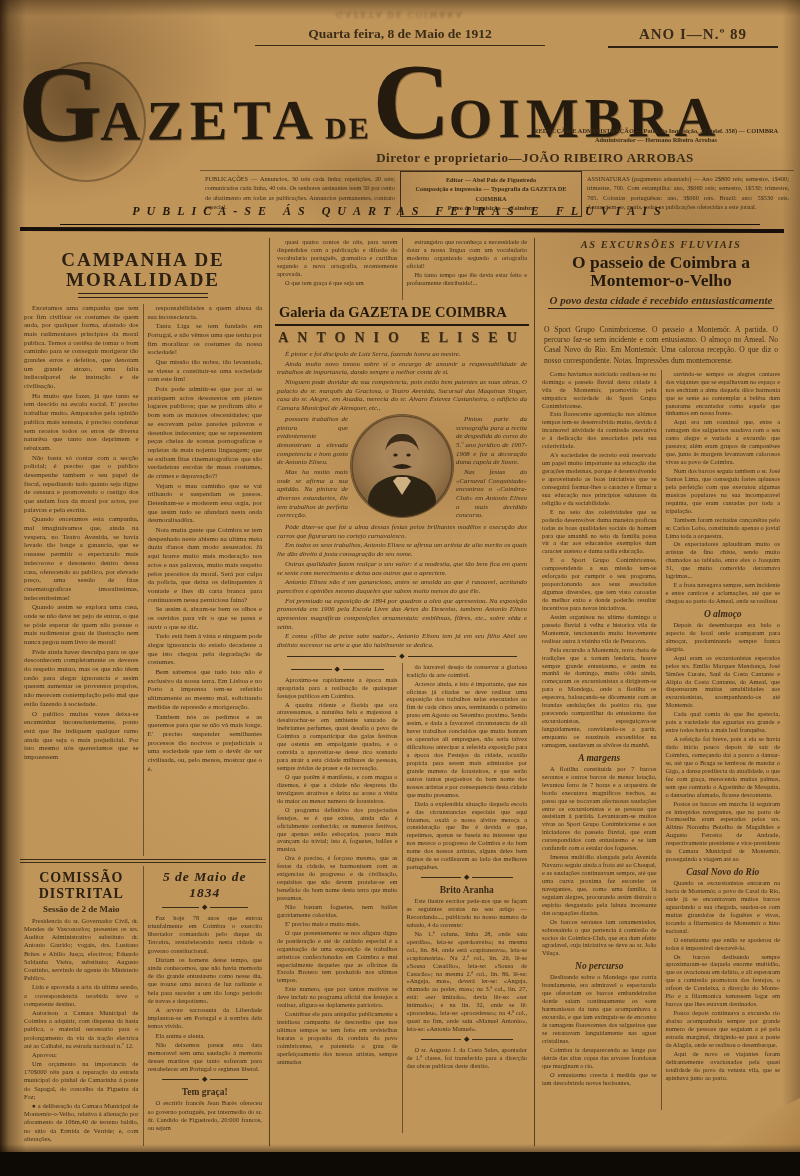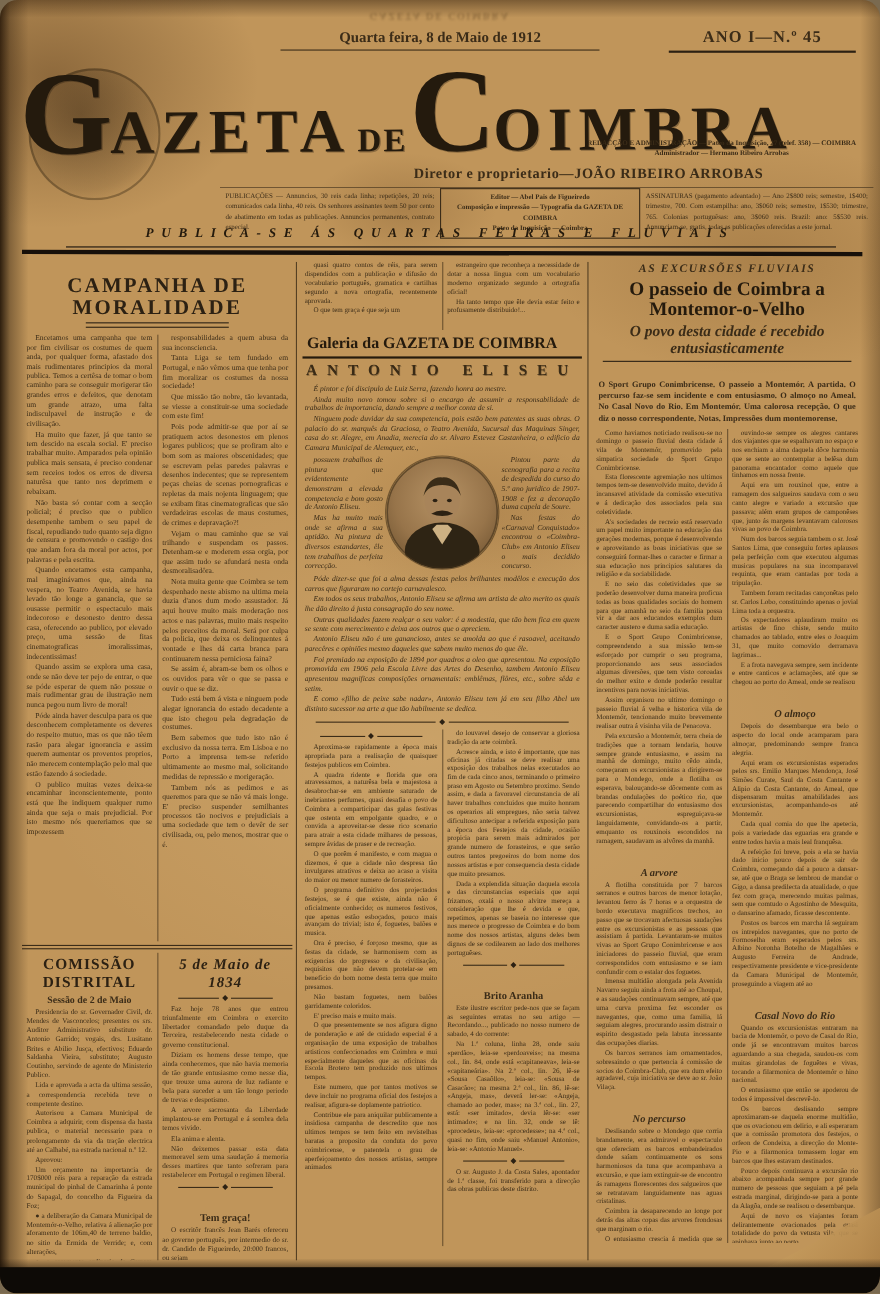--- a/index.html
+++ b/index.html
@@ -7,21 +7,21 @@
     font-family:"Liberation Serif","DejaVu Serif",serif;color:#3b2c18;
     background-color:#c0955a;
     background-image:
       radial-gradient(ellipse 280px 150px at 86% 20%, rgba(122,84,40,.30), transparent 70%),
       radial-gradient(ellipse 180px 110px at 54% 40%, rgba(116,78,38,.22), transparent 70%),
       radial-gradient(ellipse 260px 190px at 6% 6%, rgba(80,52,24,.45), transparent 72%),
       radial-gradient(ellipse 120px 70px at 46% 16%, rgba(100,66,30,.25), transparent 70%),
       radial-gradient(ellipse 480px 320px at 48% 58%, rgba(255,229,176,.16), transparent 75%),
       linear-gradient(90deg, rgba(30,18,6,.9) 0px, rgba(30,18,6,.38) 9px, rgba(30,18,6,0) 26px),
       linear-gradient(270deg, rgba(60,40,18,.35) 0px, rgba(60,40,18,0) 18px),
-      linear-gradient(180deg, rgba(56,36,16,.5) 0px, rgba(56,36,16,0) 16px); border-radius: 16px;}
+      linear-gradient(180deg, rgba(56,36,16,.5) 0px, rgba(56,36,16,0) 16px);}
   
   .ghost{position:absolute;top:10px;left:230px;width:340px;text-align:center;font-size:9px;
     letter-spacing:2px;color:rgba(78,54,26,.55);filter:blur(1px);transform:scaleY(-1);}
   .dateline{position:absolute;top:26px;left:255px;width:290px;text-align:center;
     font-weight:bold;font-size:13.5px;border-bottom:1px solid #3b2c18;padding-bottom:3px;}
   .issue{position:absolute;top:26px;left:608px;width:170px;text-align:center;
     font-weight:bold;font-size:15px;letter-spacing:1px;border-bottom:2px solid #2c2113;padding-bottom:3px;}
   .bigtitle{position:absolute;top:48px;left:18px;width:772px;white-space:nowrap;
     color:#241a0d;text-shadow:1px 1px 0 rgba(36,26,13,.35);transform:rotate(-.4deg);}
   .bigtitle .cap{font-size:108px;font-weight:bold;line-height:1;letter-spacing:-2px;}
@@ -55,59 +55,59 @@
   .cdiv{width:1px;background:rgba(50,36,18,.6);align-self:stretch;}
   .p{font-size:6.9px;line-height:1.26;text-align:justify;text-indent:8px;margin:0 0 1px 0;}
   .small .p{font-size:6.5px;}
   .tiny .p{font-size:6.4px;line-height:1.24;}
   .hmain{font-size:19px;font-weight:bold;text-align:center;letter-spacing:2px;color:#2c2113;
     margin:12px 0 3px;line-height:1.05;}
   .hunder{width:130px;margin:0 auto 6px;border-top:1px solid #2c2113;border-bottom:1px solid #2c2113;height:3px;}
   .hsec{font-size:14px;font-weight:bold;text-align:center;letter-spacing:1px;margin:4px 0 2px;color:#2c2113;}
   .hsub{font-size:9px;font-weight:bold;text-align:center;margin:2px 0 3px;}
   .hital{font-size:13.5px;font-weight:bold;font-style:italic;text-align:center;letter-spacing:1px;margin:3px 0 2px;color:#2c2113;}
-  .hminor{font-size:9.5px;font-weight:bold;text-align:center;margin:20px 0 2px;}
+  .hminor{font-size:9.5px;font-weight:bold;text-align:center;margin:4px 0 2px;}
   .hminor.it{font-style:italic;}
   .sep{display:flex;align-items:center;margin:3px 14px;color:#2c2113;}
   .sep::before,.sep::after{content:"";flex:1;border-top:1px solid #3b2c18;}
   .sep span{font-size:7px;padding:0 3px;line-height:1;}
   .hr2{border-top:1px solid #3b2c18;border-bottom:1px solid #3b2c18;height:2px;margin:3px 0;}
   
   .kicker{font-size:14.5px;font-weight:bold;text-align:left;padding:2px 4px 3px;color:#241a0d;
     border-bottom:2px solid #241a0d;margin:2px 2px 4px;}
   .eliseu{font-size:14px;font-weight:bold;letter-spacing:9px;text-align:center;color:#3a2b16;
     margin:2px 0 4px;text-shadow:.5px .5px 0 rgba(58,43,22,.4);}
   .gal{font-style:italic;padding:0 4px;}
   .gal .p{font-size:6.9px;}
   .galmid{display:flex;gap:3px;margin:2px 0;}
   .galmid .gcol{flex:1;min-width:0;}
   .photo{flex:0 0 102px;height:102px;border-radius:50%;overflow:hidden;
     box-shadow:0 0 0 1px rgba(40,28,12,.5), 0 0 6px rgba(40,28,12,.4) inset;}
   
   .exkick{font-size:10.5px;font-weight:bold;font-style:italic;text-align:center;letter-spacing:1.5px;margin:1px 0 3px;}
   .extitle{font-size:17.5px;font-weight:bold;text-align:center;line-height:1.05;margin:0 0 4px;color:#241a0d;}
-  .exsub{font-size:14px;font-weight:bold;font-style:italic;text-align:center;margin:0 10px 4px;
+  .exsub{font-size:11px;font-weight:bold;font-style:italic;text-align:center;margin:0 10px 4px;
     border-bottom:1px solid #2c2113;padding-bottom:2px;}
-  .exlead{font-size:7.6px;font-weight:bold;text-align:justify;margin:16px 6px 4px;line-height:1.35;}
+  .exlead{font-size:7.6px;font-weight:normal;text-align:justify;margin:16px 6px 4px;line-height:1.35;}
   
   .botband{position:absolute;left:0;right:0;bottom:0;height:24px;background:#0d0a06;}
   .botshadow{position:absolute;left:0;right:0;bottom:22px;height:10px;
     background:linear-gradient(180deg, rgba(20,12,5,0), rgba(20,12,5,.55));}
   .dogear{position:absolute;right:0;bottom:20px;width:110px;height:58px;
     background:linear-gradient(135deg,#cfa768,#b08348);
     clip-path:polygon(0 100%,100% 0,100% 100%);opacity:.9;}
 </style>
 </head>
 <body>
 
 <div class="page">
 
   <div class="ghost">GAZETA DE COIMBRA</div>
   <div class="dateline">Quarta feira, 8 de Maio de 1912</div>
-  <div class="issue">ANO I—N.º 45</div>
+  <div class="issue">ANO I—N.º 89</div>
 
   <div class="gvignette"></div>
   <div class="bigtitle">
     <span class="cap">G</span><span class="rest">AZETA</span><span class="de">DE</span><span class="cap">C</span><span class="rest">OIMBRA</span>
   </div>
 
   <div class="redaction">
     <div>REDACÇÃO E ADMINISTRAÇÃO — Pateo da Inquisição, 27 (telef. 358) — COIMBRA</div>
     <div>Administrador — Hermano Ribeiro Arrobas</div>
   </div>
@@ -326,21 +326,21 @@
           <div>
 
           <p class="p">Como haviamos noticiado realisou-se no domingo o passeio fluvial desta cidade á vila de Montemór, promovido pela simpatica sociedade do Sport Grupo Conimbricense.</p>
               <p class="p">Esta florescente agremiação nos ultimos tempos tem-se desenvolvido muito, devido á incansavel atividade da comissão executiva e á dedicação dos associados pela sua coletividade.</p>
               <p class="p">A's sociedades de recreio está reservado um papel muito importante na educação das gerações modernas, porque é desenvolvendo e aproveitando as boas iniciativas que se conseguirá formar-lhes o caracter e firmar a sua educação nos principios salutares da religião e da sociabilidade.</p>
               <p class="p">E no seio das coletividades que se poderão desenvolver duma maneira proficua todas as boas qualidades sociais do homem para que amanhã no seio da familia possa vir a dar aos educandos exemplos dum caracter austero e duma sadia educação.</p>
               <p class="p">E o Sport Grupo Conimbricense, compreendendo a sua missão tem-se esforçado por cumprir o seu programa, proporcionando aos seus associados algumas diversões, que tem visto coroadas do melhor exito e donde poderão resultar incentivos para novas iniciativas.</p>
               <p class="p">Assim organisou no ultimo domingo o passeio fluvial á velha e historica vila de Montemór, tencionando muito brevemente realisar outra á visinha vila de Penacova.</p>
               <p class="p">Pela excursão a Montemór, terra cheia de tradições que a tornam lendaria, houve sempre grande entusiasmo, e assim na manhã de domingo, muito cêdo ainda, começaram os excursionistas a dirigirem-se para o Mondego, onde a flotilha os esperava, balouçando-se dôcemente com as brandas ondulações do poético rio, que parecendo compartilhar do entusiasmo dos excursionistas, espreguiçava-se languidamente, convidando-os a partir, emquanto os rouxinois escondidos na ramagem, saudavam as alvôres da manhã.</p>
             </div>
-          <div class="hminor it">A arvore</div>
+          <div class="hminor it">A margens</div>
           <div>
 
           <p class="p">A flotilha constituida por 7 barcos serranos e outros barcos de menor lotação, levantou ferro ás 7 horas e a orquestra de bordo executava magnificos trechos, ao passo que se trocavam afectuosas saudações entre os excursionistas e as pessoas que assistiam á partida. Levantaram-se muitos vivas ao Sport Grupo Conimbricense e aos iniciadores do passeio fluvial, que eram correspondidos com entusiasmo e se iam confundir com o estalar dos foguetes.</p>
               <p class="p">Imensa multidão alongada pela Avenida Navarro seguiu ainda a frota até ao Choupal, e as saudações continuavam sempre, até que uma curva proxima fez esconder os navegantes, que, como uma familia, lá seguiam alegres, procurando assim distrair o espirito desgastado pela labuta incessante das ocupações diarias.</p>
               <p class="p">Os barcos serranos iam ornamentados, sobresaindo o que pertencia á comissão de socios do Coimbra-Club, que era dum efeito agradavel, cuja iniciativa se deve ao sr. João Vilaça.</p>
             </div>
           <div class="hminor it">No percurso</div>
           <div>
 
           <p class="p">Deslisando sobre o Mondego que corria brandamente, era admiravel o espectaculo que ofereciam os barcos embandeirados donde saíam continuamente os sons harmoniosos da tuna que acompanhava a excursão, e que iam extinguir-se de encontro ás ramagens florescentes dos salgueiros que se retratavam languidamente nas aguas cristalinas.</p>

